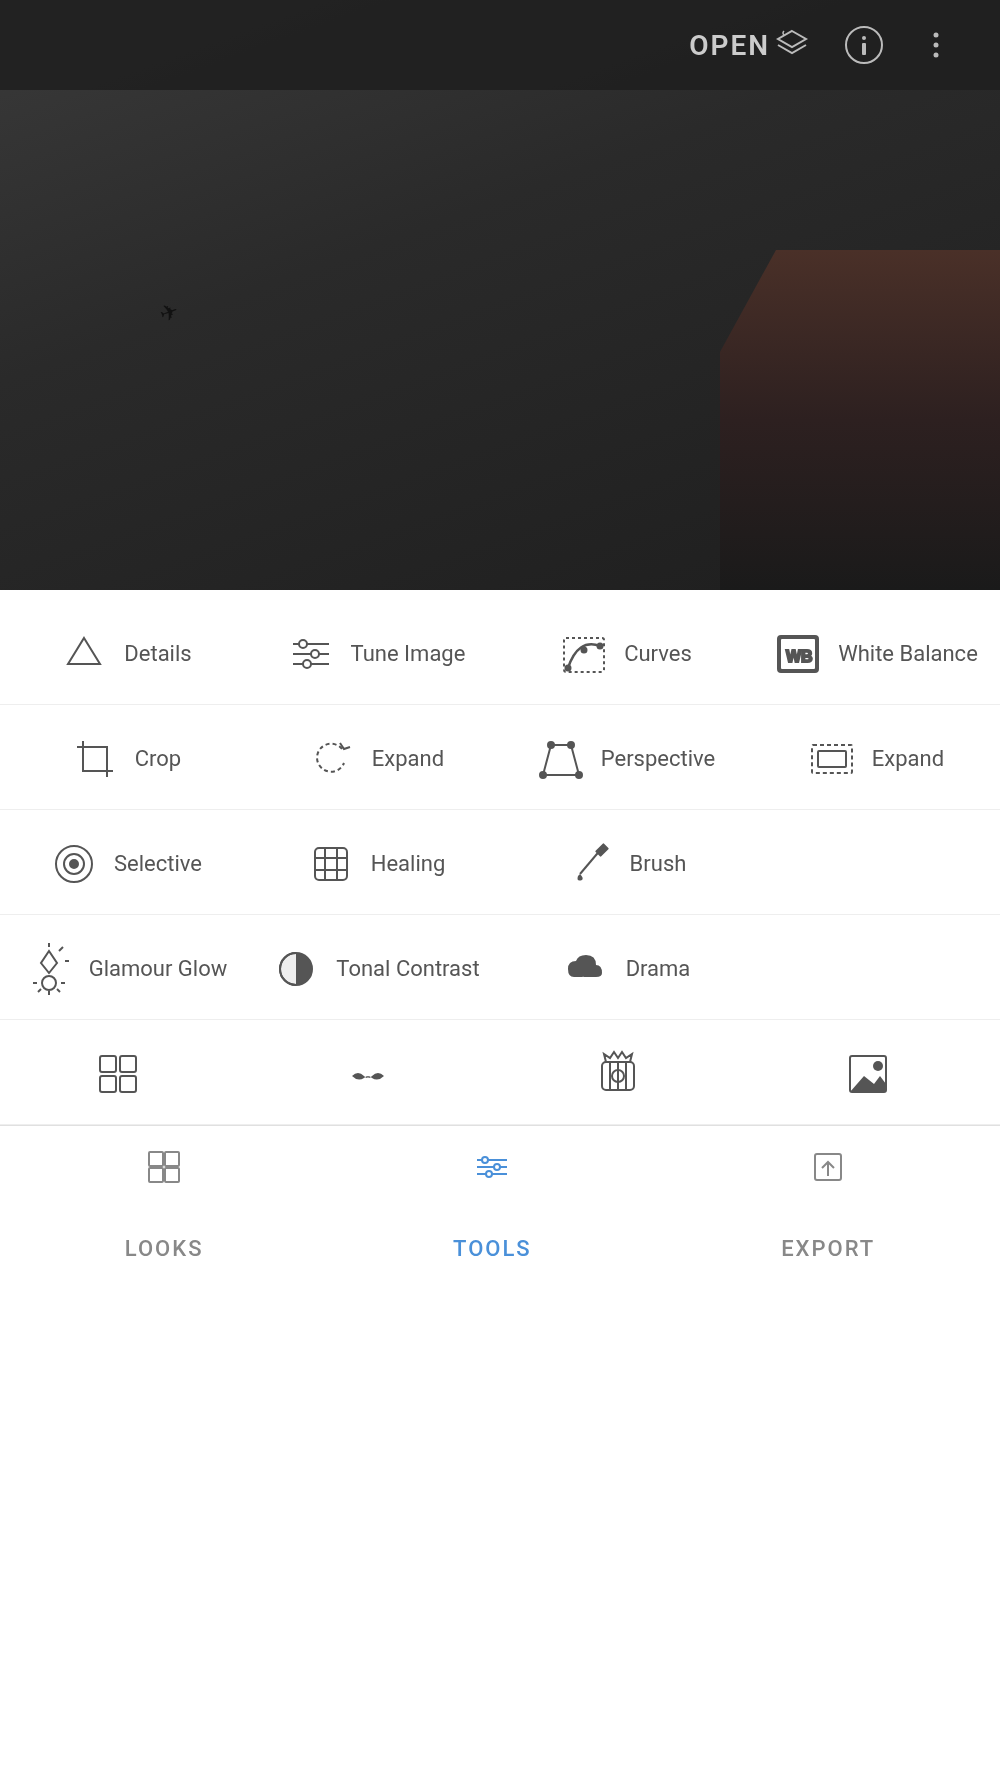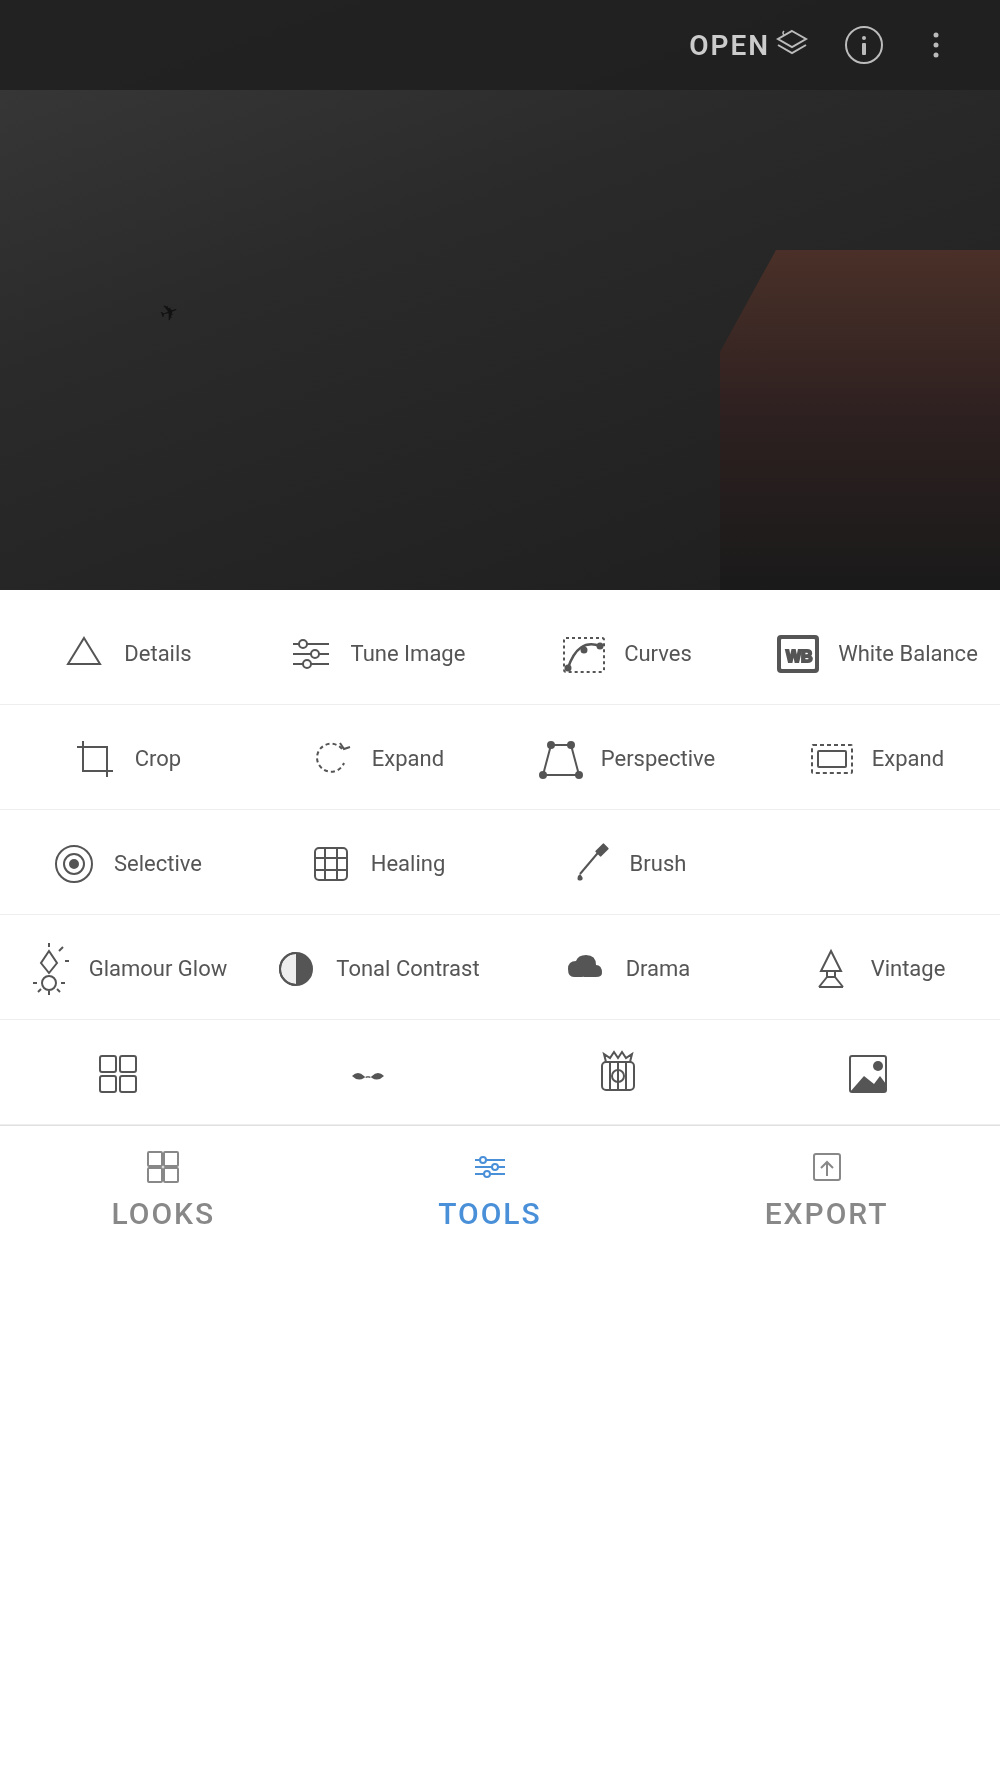--- a/index.html
+++ b/index.html
@@ -125,24 +125,25 @@
     }
     .nav-item {
       display: flex;
       flex-direction: column;
       align-items: center;
       gap: 8px;
       cursor: pointer;
       padding: 0 40px;
     }
     .nav-label {
-      font-size: 30px;
+      font-size: 22px;
       color: #888;
       letter-spacing: 2px;
       font-weight: 500;
+      margin-top: 40px;
     }
     .nav-label.active {
       color: #4a90d9;
       text-align: center;
     }
     .nav-icon svg {
       stroke: #888;
       fill: none;
       stroke-width: 2;
     }
@@ -380,33 +381,20 @@
       <div class="tool-icon">
         <svg width="52" height="52" viewBox="0 0 52 52" stroke="#555" stroke-width="2" fill="none">
 
           <path d="M14,34 Q8,34 8,26 Q8,18 16,18 Q18,12 26,12 Q36,12 36,22 Q42,22 42,30 Q42,34 36,34 Z" fill="#555" stroke="none"></path>
           <polyline points="24,34 20,44 28,40 24,52" stroke="#fff" stroke-width="2.5" fill="none"></polyline>
         </svg>
       </div>
       <span class="tool-label">Drama</span>
     </div>
 
-    <div class="tool-item">
-      <div class="tool-icon">
-        <svg width="52" height="52" viewBox="0 0 52 52" stroke="#555" stroke-width="2" fill="none">
-
-          <polygon points="26,8 36,28 16,28"></polygon>
-          <rect x="22" y="28" width="8" height="6"></rect>
-          <line x1="22" y1="34" x2="14" y2="44"></line>
-          <line x1="30" y1="34" x2="38" y2="44"></line>
-          <line x1="14" y1="44" x2="38" y2="44"></line>
-        </svg>
-      </div>
-      <span class="tool-label">Vintage</span>
-    </div>
   </div>
 
   <div class="tool-grid">
 
     <div class="tool-item">
       <div class="tool-icon">
         <svg width="52" height="52" viewBox="0 0 52 52" stroke="#555" stroke-width="2" fill="none">
 
           <rect x="8" y="8" width="16" height="16" rx="2"></rect>
           <rect x="28" y="8" width="16" height="16" rx="2"></rect>

